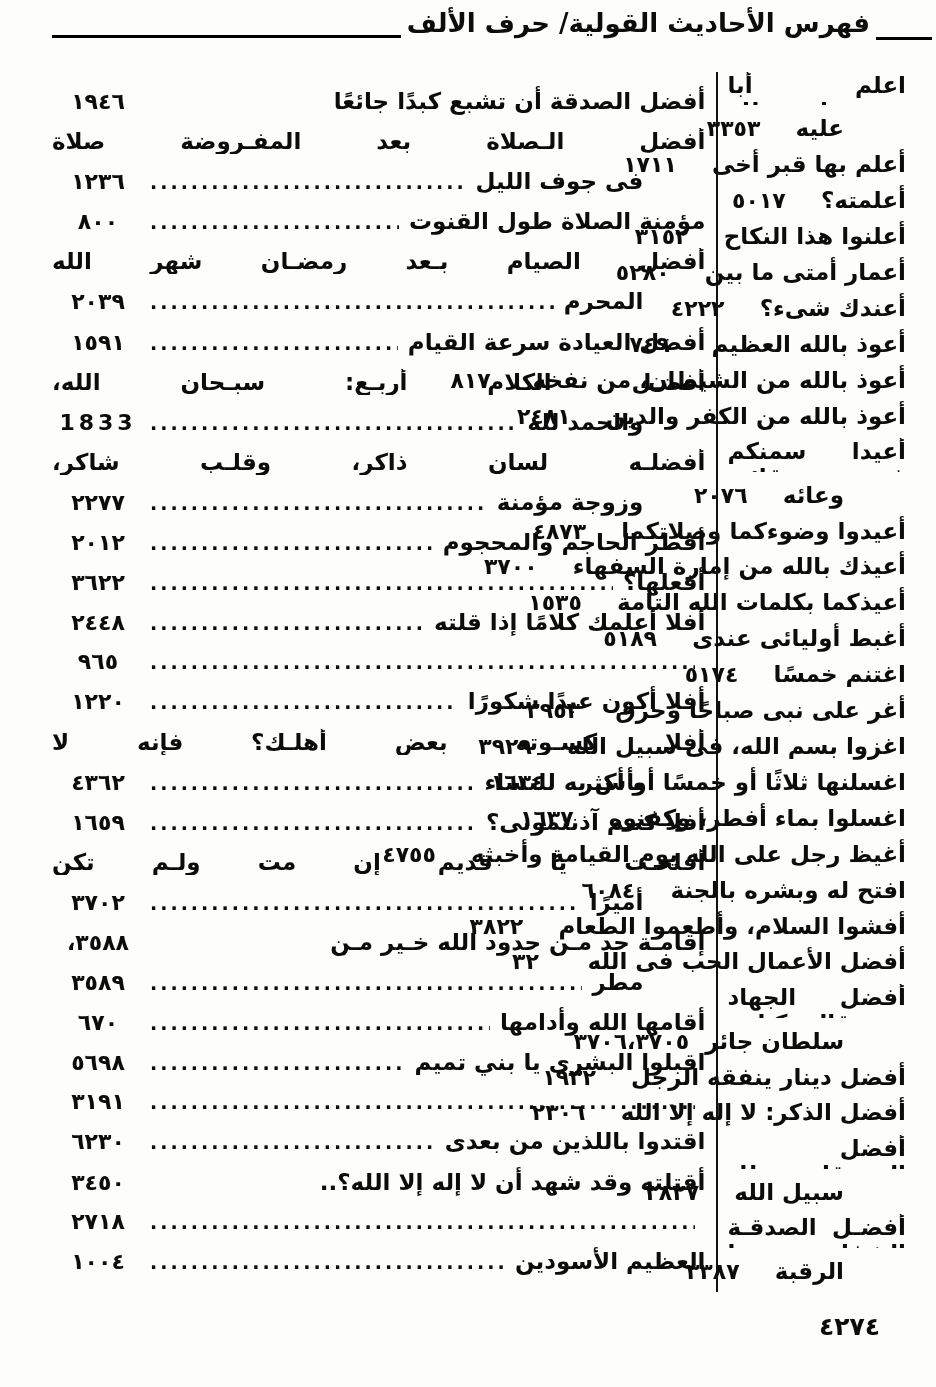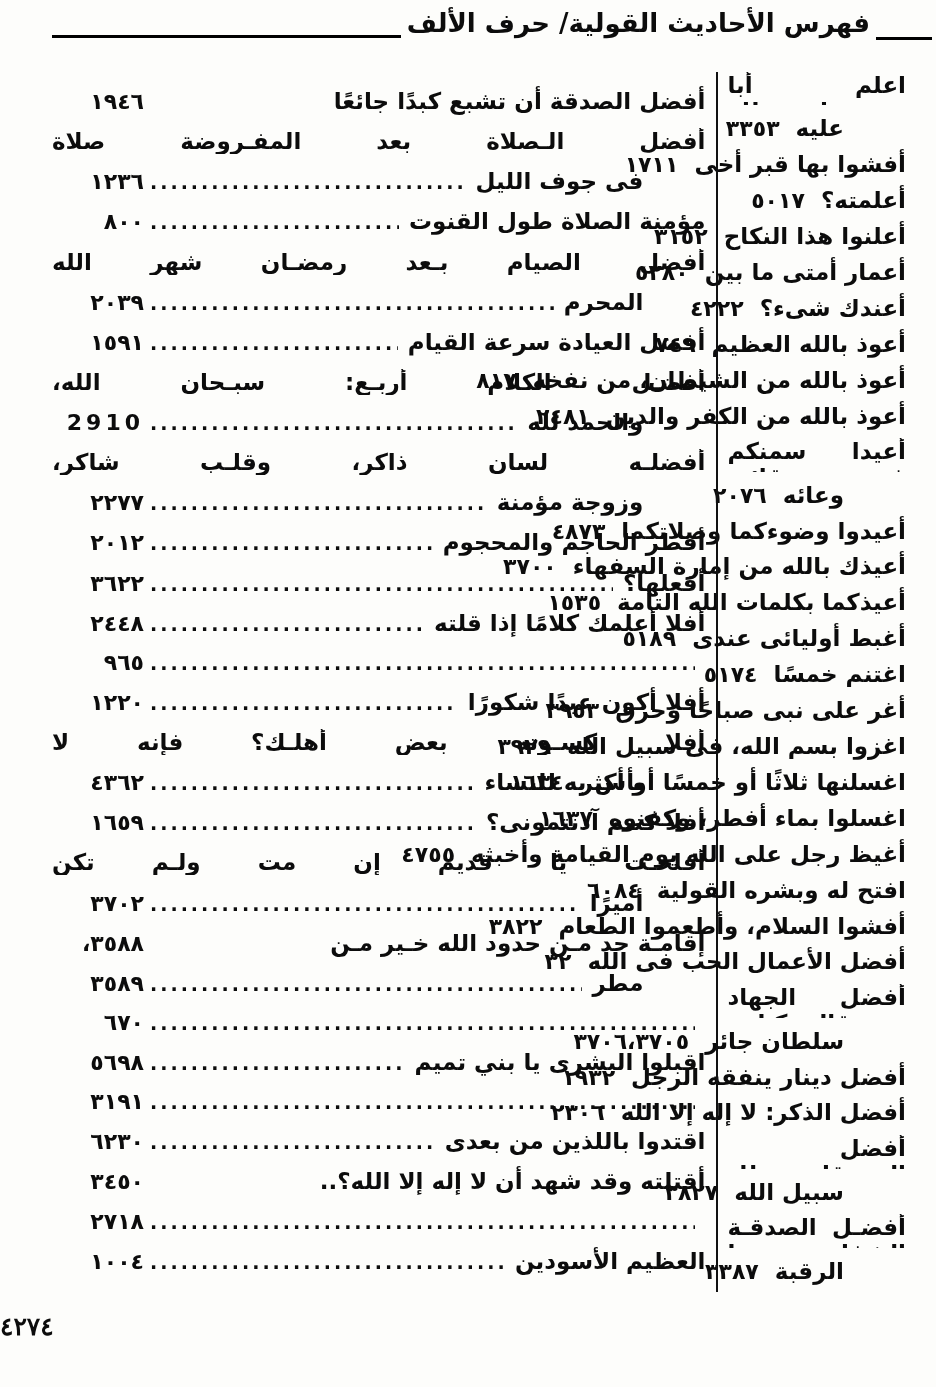--- a/index.html
+++ b/index.html
@@ -98,42 +98,41 @@
     font-size:19px;
     letter-spacing:3px;
     margin-right:10px;
     margin-left:6px;
     font-weight:bold;
   }
   .row .num{
     direction:ltr;
     unicode-bidi:isolate;
     min-width:92px;
-    text-align:right;
+    text-align:center;
     font-size:22px;
     letter-spacing:4px;
     flex:0 0 auto;
   }
   .row.full .txt{
     flex:1 1 auto;
     text-align:justify;
     text-align-last:justify;
     white-space:normal;
     overflow:hidden;
     max-height:1.45em;
   }
 
   
   .footer{
     position:absolute;
     bottom:46px;
     left:0;
     width:880px;
-    text-align:left;
-    font-family:Liberation Serif, serif;
+    text-align:right;
   }
   .footer-number{
     font-size:25px;
     font-weight:bold;
     letter-spacing:6px;
     direction:ltr;
     unicode-bidi:isolate;
     display:inline-block;
   }
 </style>
@@ -152,21 +151,21 @@
     <div class="col col-right" id="col-right">
         <div class="row full">
           <span class="txt">اعلم أبا مسعود! لله أقدر عليك منك</span>
         </div>
         <div class="row cont">
           <span class="txt">عليه</span>
           <span class="dots">........................................................................................................................</span>
           <span class="num">٣٣٥٣</span>
         </div>
         <div class="row lead">
-          <span class="txt">أفشوا بها قبر أخى</span>
+          <span class="txt">أعلم بها قبر أخى</span>
           <span class="dots">........................................................................................................................</span>
           <span class="num">١٧١١</span>
         </div>
         <div class="row lead">
           <span class="txt">أعلمته؟</span>
           <span class="dots">........................................................................................................................</span>
           <span class="num">٥٠١٧</span>
         </div>
         <div class="row lead">
           <span class="txt">أعلنوا هذا النكاح</span>
@@ -250,21 +249,21 @@
           <span class="txt">اغسلوا بماء أفطر، وكفنوه</span>
           <span class="dots">........................................................................................................................</span>
           <span class="num">١٦٣٧</span>
         </div>
         <div class="row fullnum">
           <span class="txt">أغيظ رجل على الله يوم القيامة وأخبثه</span>
           <span class="dots"></span>
           <span class="num">٤٧٥٥</span>
         </div>
         <div class="row lead">
-          <span class="txt">افتح له وبشره القولية</span>
+          <span class="txt">افتح له وبشره بالجنة</span>
           <span class="dots">........................................................................................................................</span>
           <span class="num">٦٠٨٤</span>
         </div>
         <div class="row lead">
           <span class="txt">أفشوا السلام، وأطعموا الطعام</span>
           <span class="dots">........................................................................................................................</span>
           <span class="num">٣٨٢٢</span>
         </div>
         <div class="row lead">
           <span class="txt">أفضل الأعمال الحب فى الله</span>
@@ -338,21 +337,21 @@
           <span class="txt">أفضل العيادة سرعة القيام</span>
           <span class="dots">........................................................................................................................</span>
           <span class="num">١٥٩١</span>
         </div>
         <div class="row full">
           <span class="txt">أفضـل الكلام أربـع: سبـحان الله،</span>
         </div>
         <div class="row cont">
           <span class="txt">والحمد لله</span>
           <span class="dots">........................................................................................................................</span>
-          <span class="num">2910</span>
+          <span class="num">1833</span>
         </div>
         <div class="row full">
           <span class="txt">أفضلـه لسان ذاكر، وقلـب شاكر،</span>
         </div>
         <div class="row cont">
           <span class="txt">وزوجة مؤمنة</span>
           <span class="dots">........................................................................................................................</span>
           <span class="num">٢٢٧٧</span>
         </div>
         <div class="row lead">
@@ -404,20 +403,21 @@
           <span class="txt">إقامـة حد مـن حدود الله خـير مـن</span>
           <span class="dots"></span>
           <span class="num">،٣٥٨٨</span>
         </div>
         <div class="row cont">
           <span class="txt">مطر</span>
           <span class="dots">........................................................................................................................</span>
           <span class="num">٣٥٨٩</span>
         </div>
         <div class="row lead">
+          <span class="txt">أقامها الله وأدامها</span>
           <span class="dots">........................................................................................................................</span>
           <span class="num">٦٧٠</span>
         </div>
         <div class="row lead">
           <span class="txt">اقبلوا البشرى يا بني تميم</span>
           <span class="dots">........................................................................................................................</span>
           <span class="num">٥٦٩٨</span>
         </div>
         <div class="row lead">
           <span class="dots">........................................................................................................................</span>

